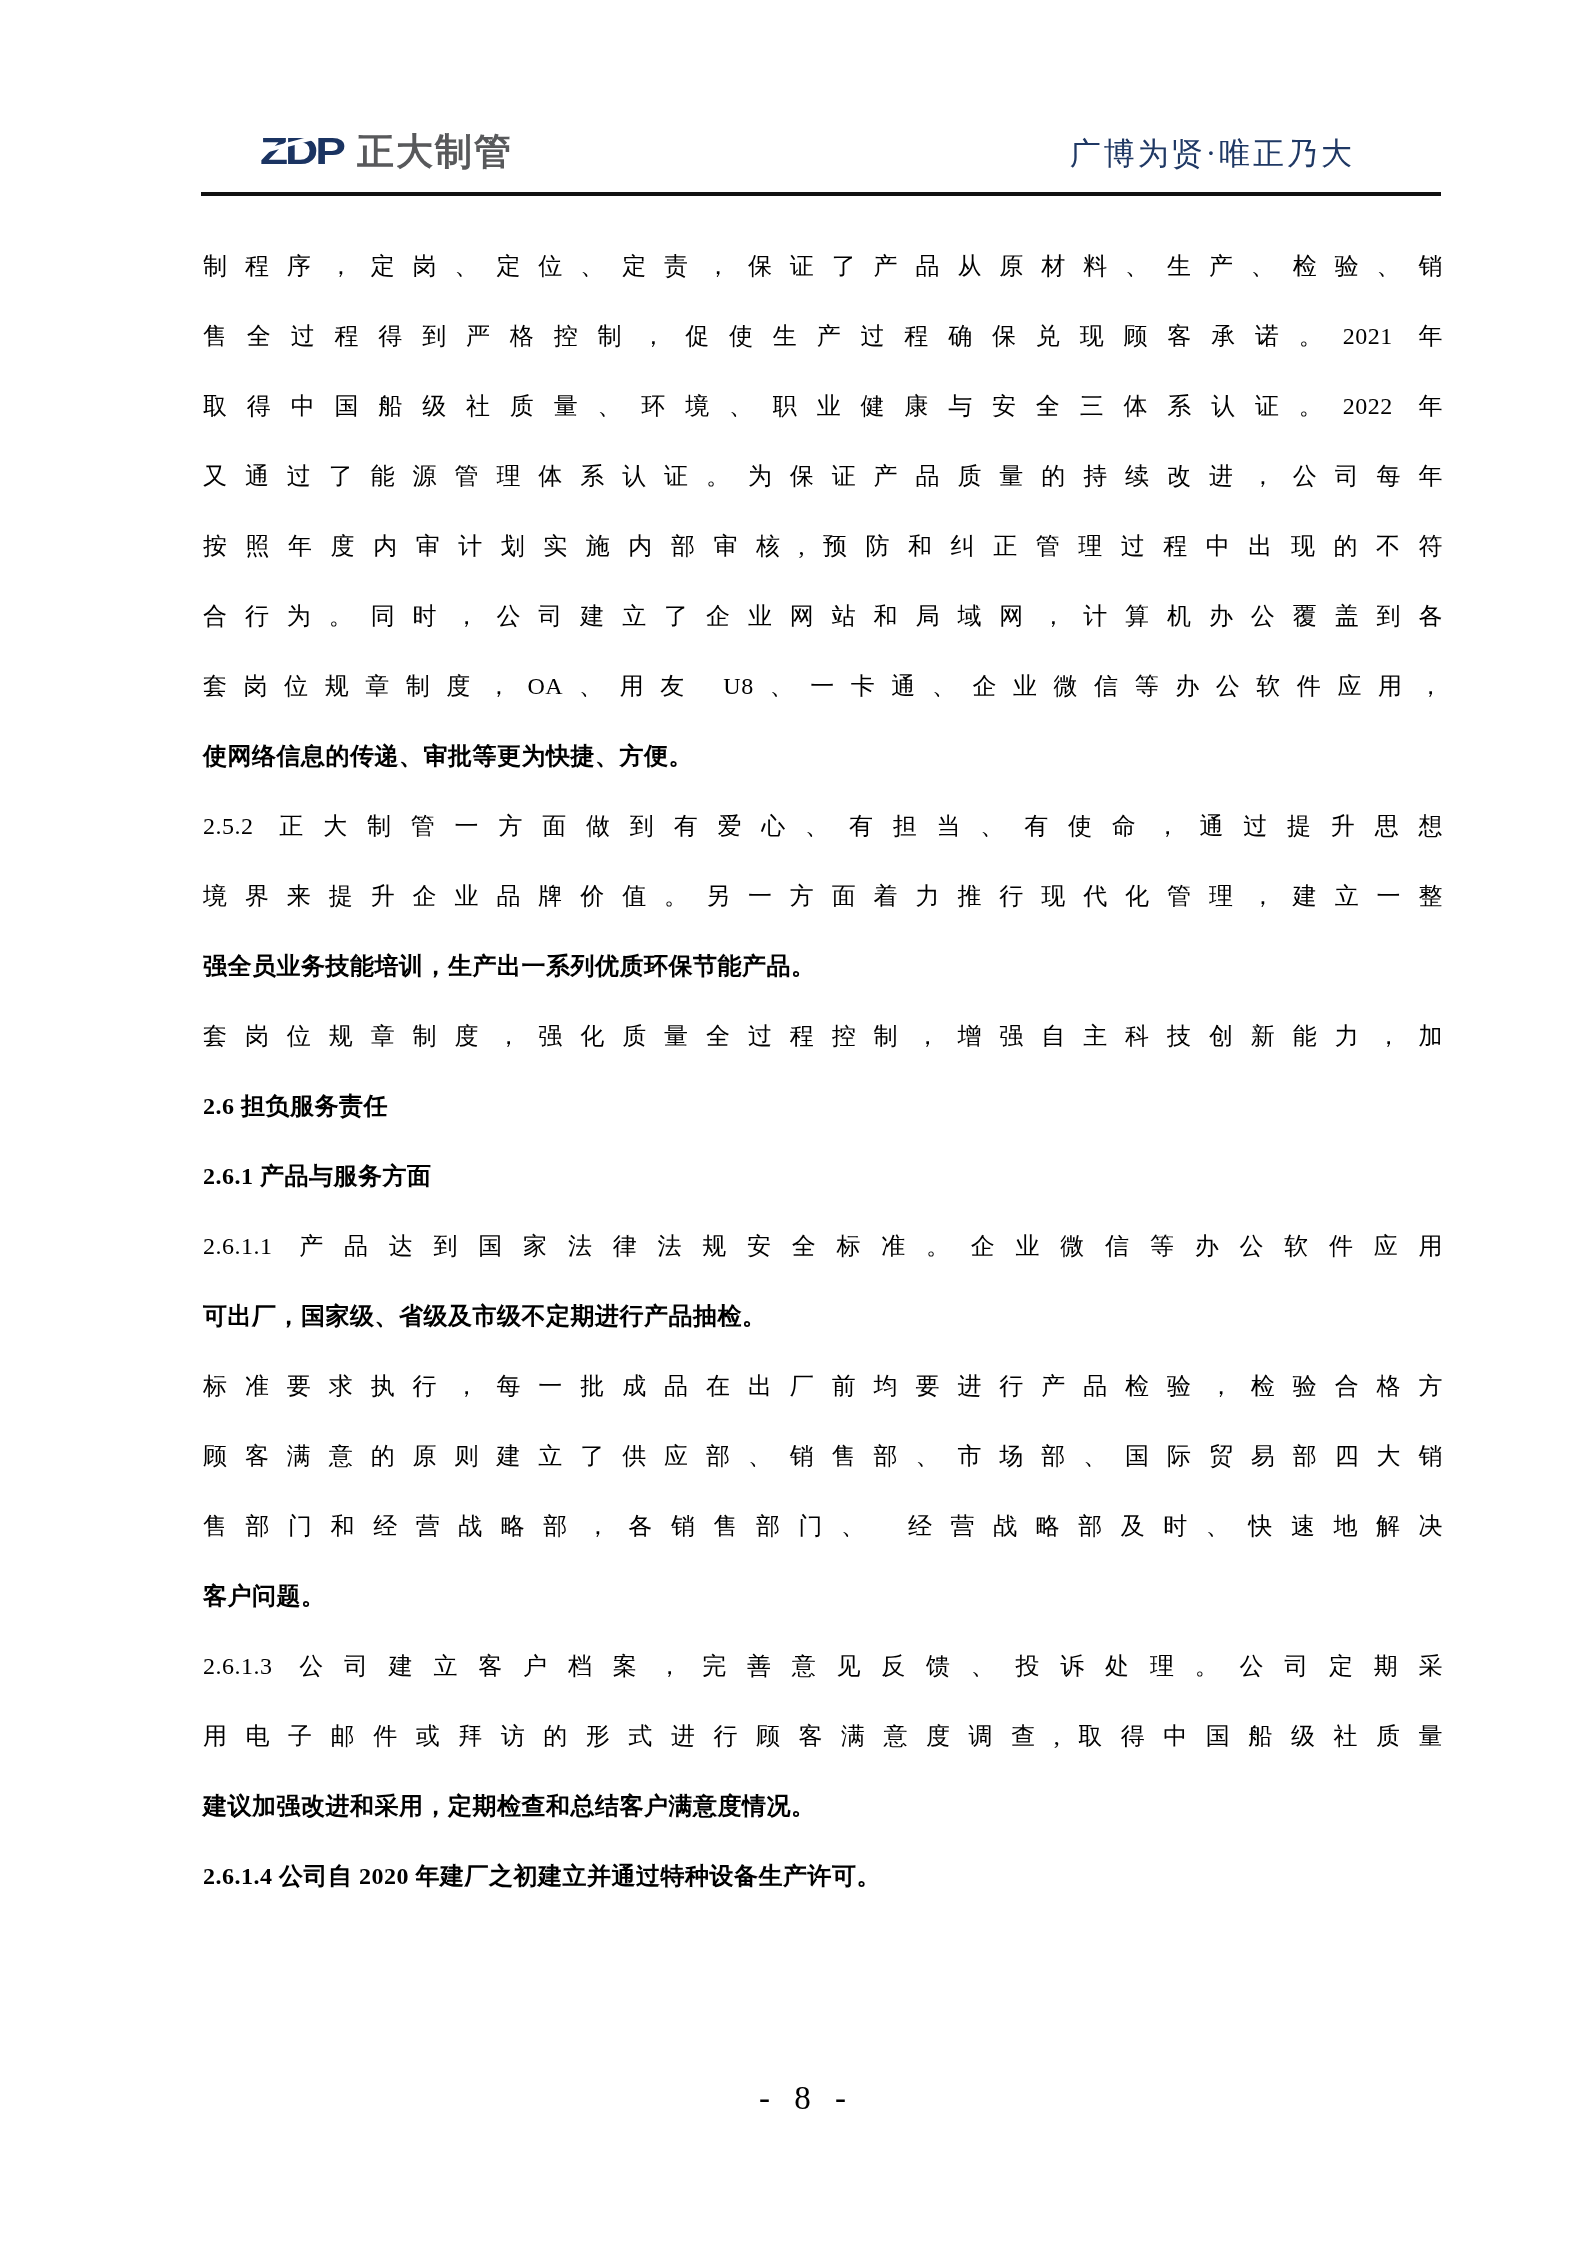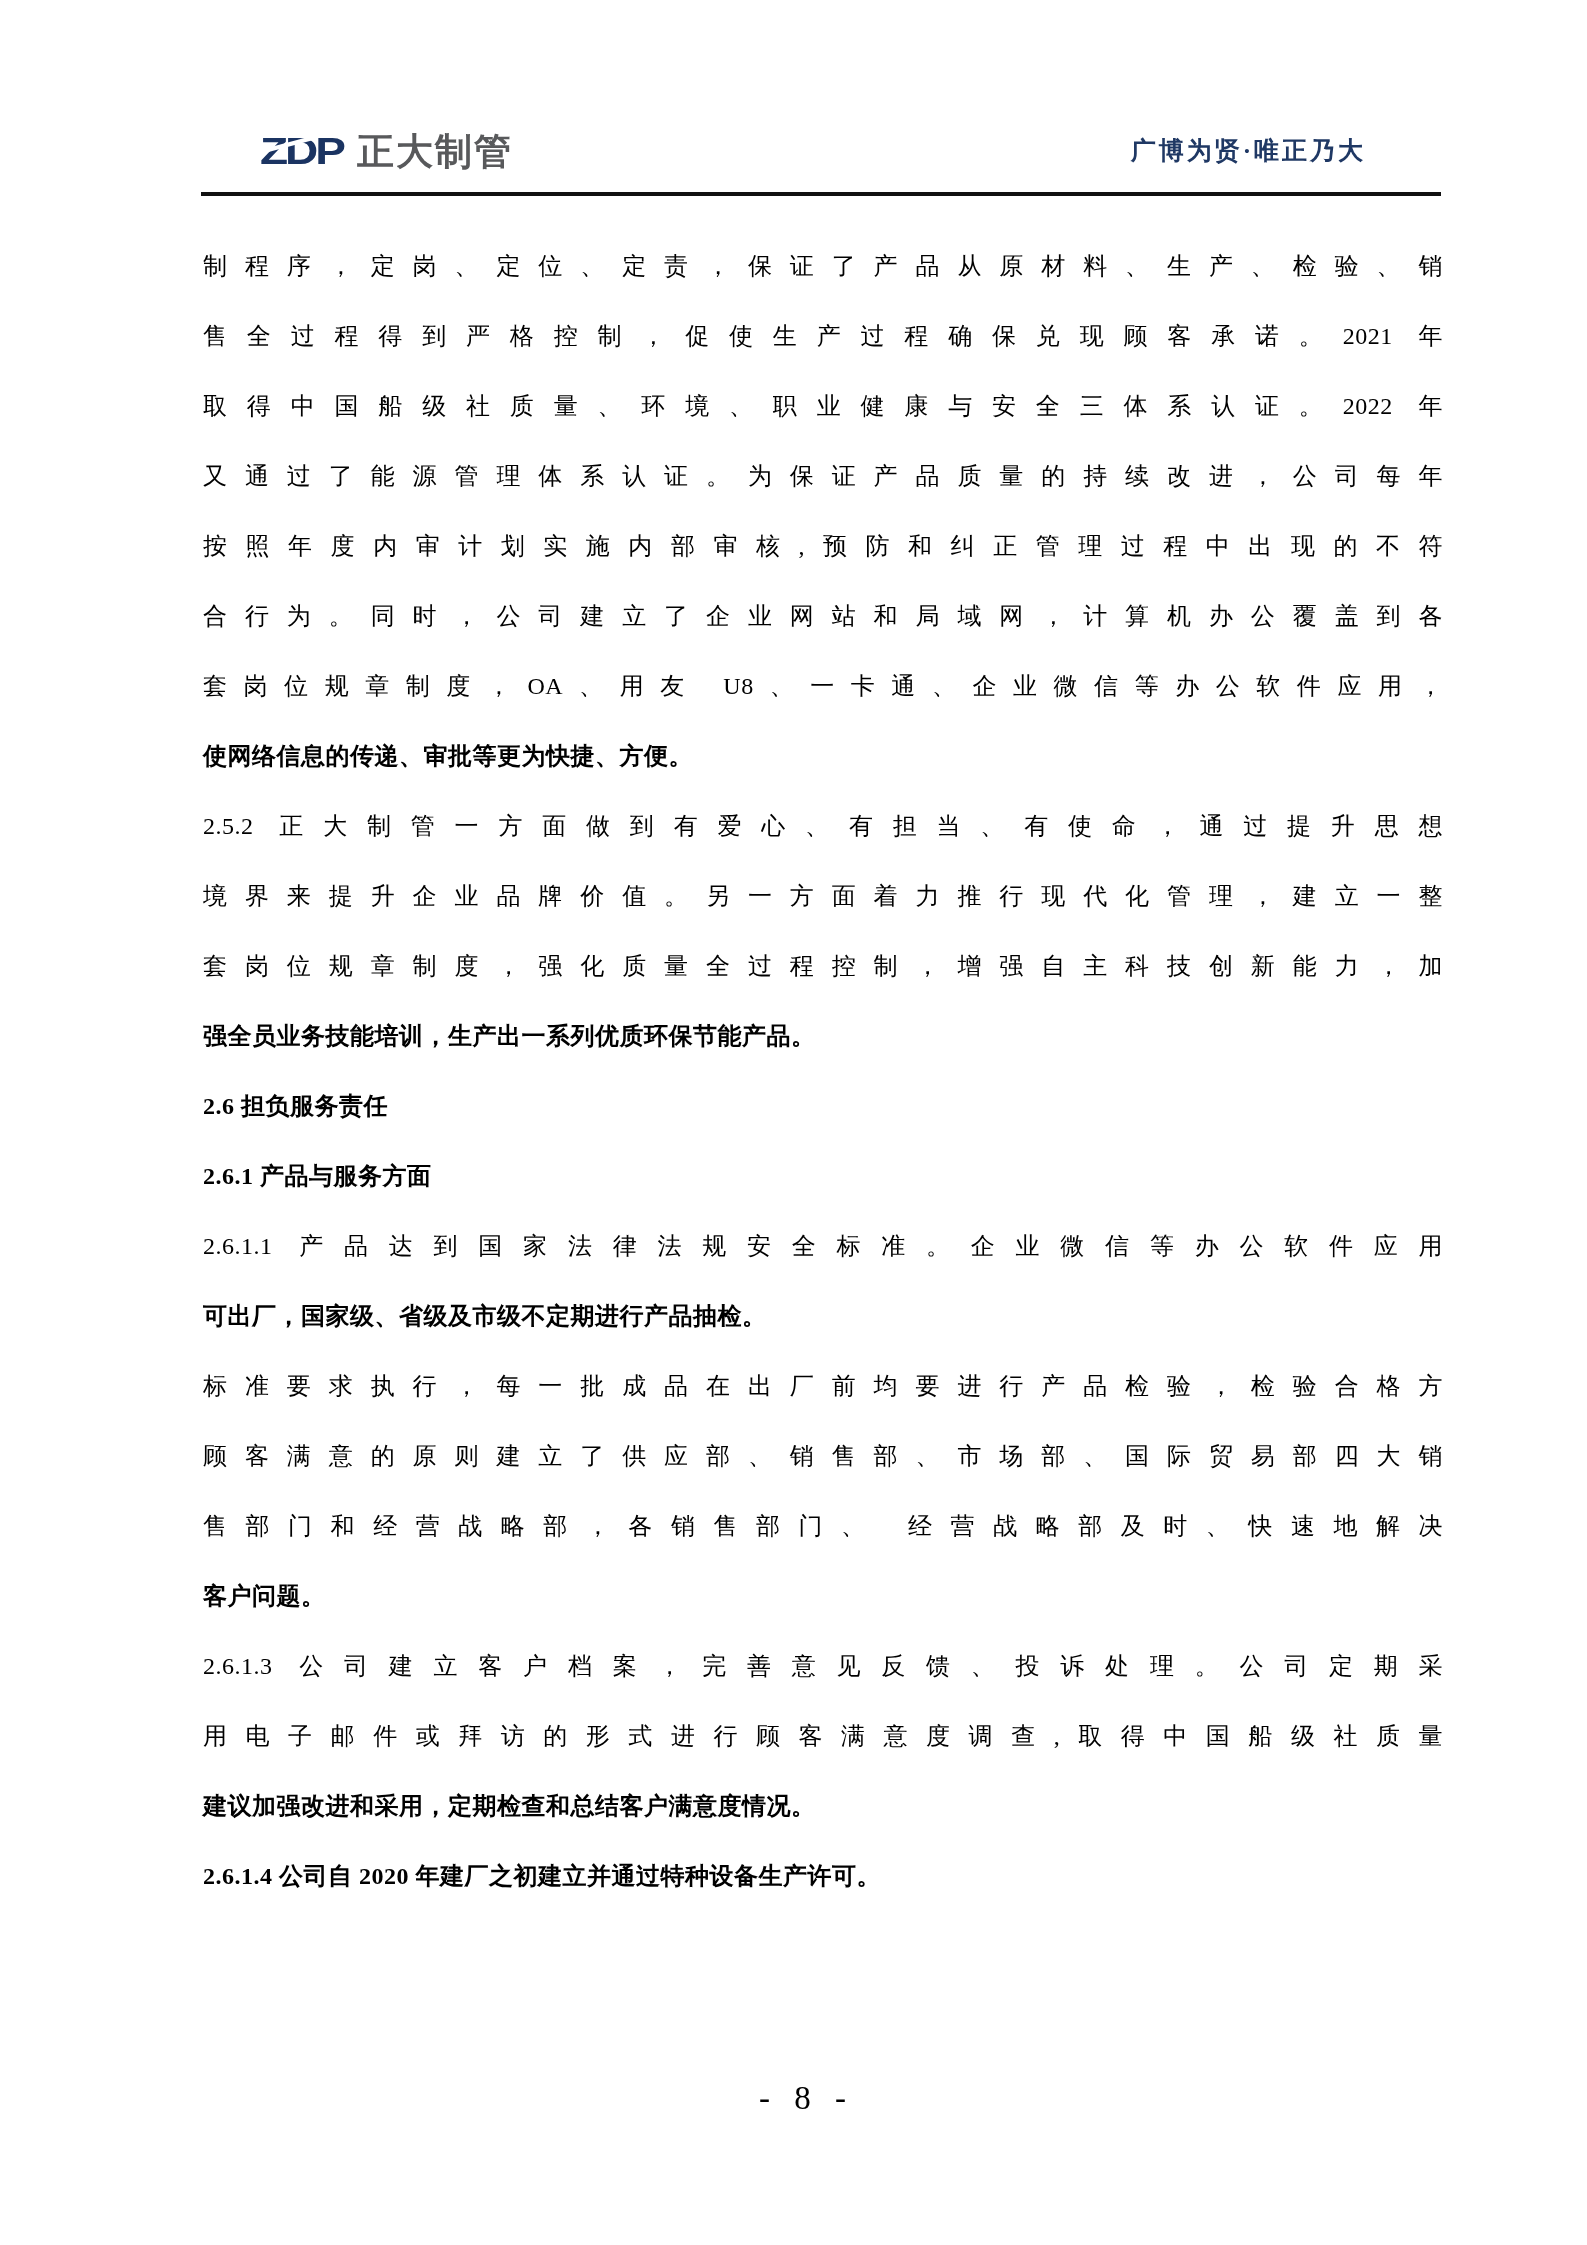--- a/index.html
+++ b/index.html
@@ -57,25 +57,25 @@
     font-family: "Liberation Sans", "DejaVu Sans", sans-serif;
     font-weight: 700;
     font-size: 37px;
     line-height: 1;
     color: var(--logo-gray);
     margin-left: 14px;
     letter-spacing: 2px;
   }
   .header-motto {
     position: absolute;
-    right: 234px;
+    right: 245px;
     top: 138px;
     font-family: "Liberation Serif", "DejaVu Serif", serif;
-    font-weight: 700;
-    font-size: 25px;
+    font-weight: 400;
+    font-size: 31px;
     line-height: 1;
     color: var(--motto-blue);
     letter-spacing: 3px;
     white-space: nowrap;
   }
   .header-rule {
     position: absolute;
     left: 188px;
     top: 192px;
     width: 1240px;
@@ -135,22 +135,22 @@
       <div class="line">制程序，定岗、定位、定责，保证了产品从原材料、生产、检验、销</div>
       <div class="line">售全过程得到严格控制，促使生产过程确保兑现顾客承诺。2021 年</div>
       <div class="line">取得中国船级社质量、环境、职业健康与安全三体系认证。2022 年</div>
       <div class="line">又通过了能源管理体系认证。为保证产品质量的持续改进，公司每年</div>
       <div class="line">按照年度内审计划实施内部审核,预防和纠正管理过程中出现的不符</div>
       <div class="line">合行为。同时，公司建立了企业网站和局域网，计算机办公覆盖到各</div>
       <div class="line">套岗位规章制度，OA、用友 U8、一卡通、企业微信等办公软件应用，</div>
       <div class="line last">使网络信息的传递、审批等更为快捷、方便。</div>
       <div class="line">2.5.2 正大制管一方面做到有爱心、有担当、有使命，通过提升思想</div>
       <div class="line">境界来提升企业品牌价值。另一方面着力推行现代化管理，建立一整</div>
+      <div class="line last">强全员业务技能培训，生产出一系列优质环保节能产品。</div>
       <div class="line">套岗位规章制度，强化质量全过程控制，增强自主科技创新能力，加</div>
-      <div class="line last">强全员业务技能培训，生产出一系列优质环保节能产品。</div>
       <div class="line last">2.6 担负服务责任</div>
       <div class="line last">2.6.1 产品与服务方面</div>
       <div class="line">2.6.1.1 产品达到国家法律法规安全标准。企业微信等办公软件应用</div>
       <div class="line last">可出厂，国家级、省级及市级不定期进行产品抽检。</div>
       <div class="line">标准要求执行，每一批成品在出厂前均要进行产品检验，检验合格方</div>
       <div class="line">顾客满意的原则建立了供应部、销售部、市场部、国际贸易部四大销</div>
       <div class="line">售部门和经营战略部，各销售部门、 经营战略部及时、快速地解决</div>
       <div class="line last">客户问题。</div>
       <div class="line">2.6.1.3 公司建立客户档案，完善意见反馈、投诉处理。公司定期采</div>
       <div class="line">用电子邮件或拜访的形式进行顾客满意度调查,取得中国船级社质量</div>

